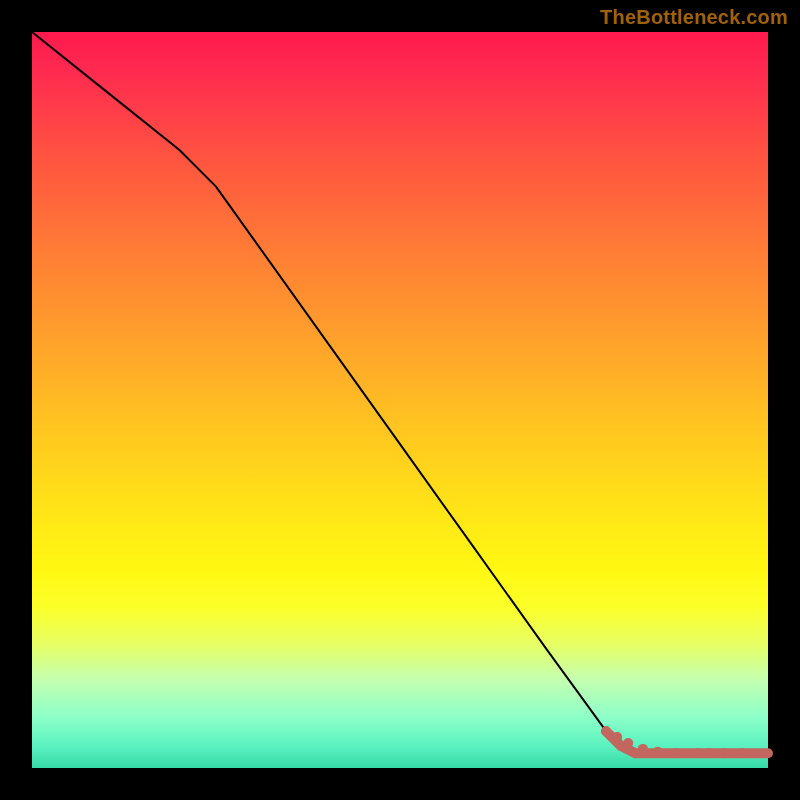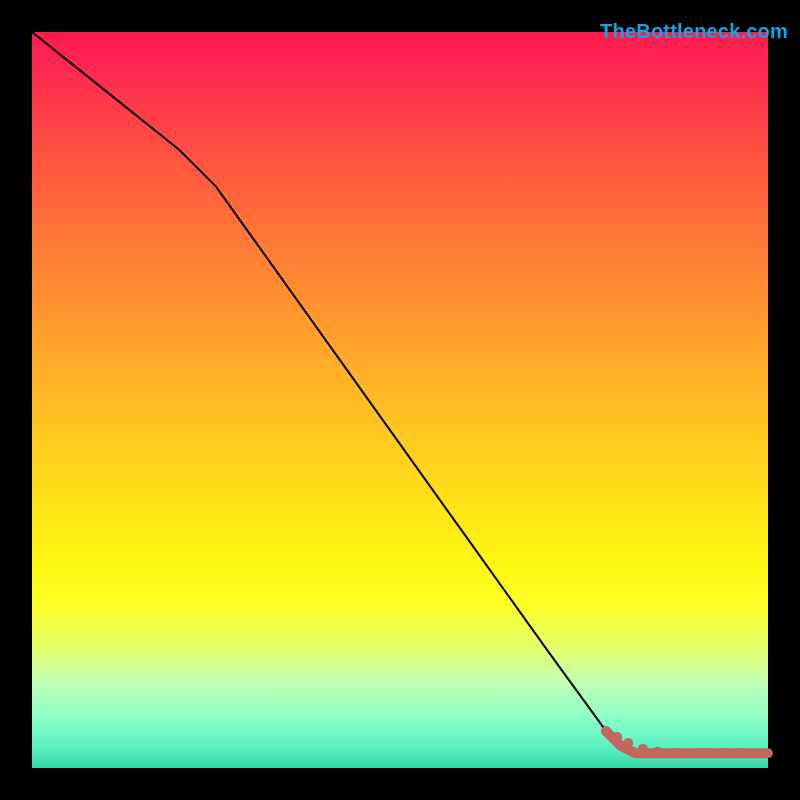--- a/index.html
+++ b/index.html
@@ -30,25 +30,25 @@
       #fcff28 78%,
       #e8ff62 83%,
       #c4ffb0 88%,
       #8effc8 93%,
       #5bf2c0 97%,
       #35d9a6 100%
     );
   }
   .watermark {
     position: absolute;
-    top: 20px;
+    top: 6px;
     right: 12px;
     font-size: 20px;
     font-weight: 600;
-    color: #0ea5e9;
+    color: #a16207;
     letter-spacing: 0.2px;
     font-family: Verdana, Geneva, sans-serif;
   }
   svg.overlay {
     position: absolute;
     left: 0;
     top: 0;
     width: 736px;
     height: 736px;
     overflow: visible;

